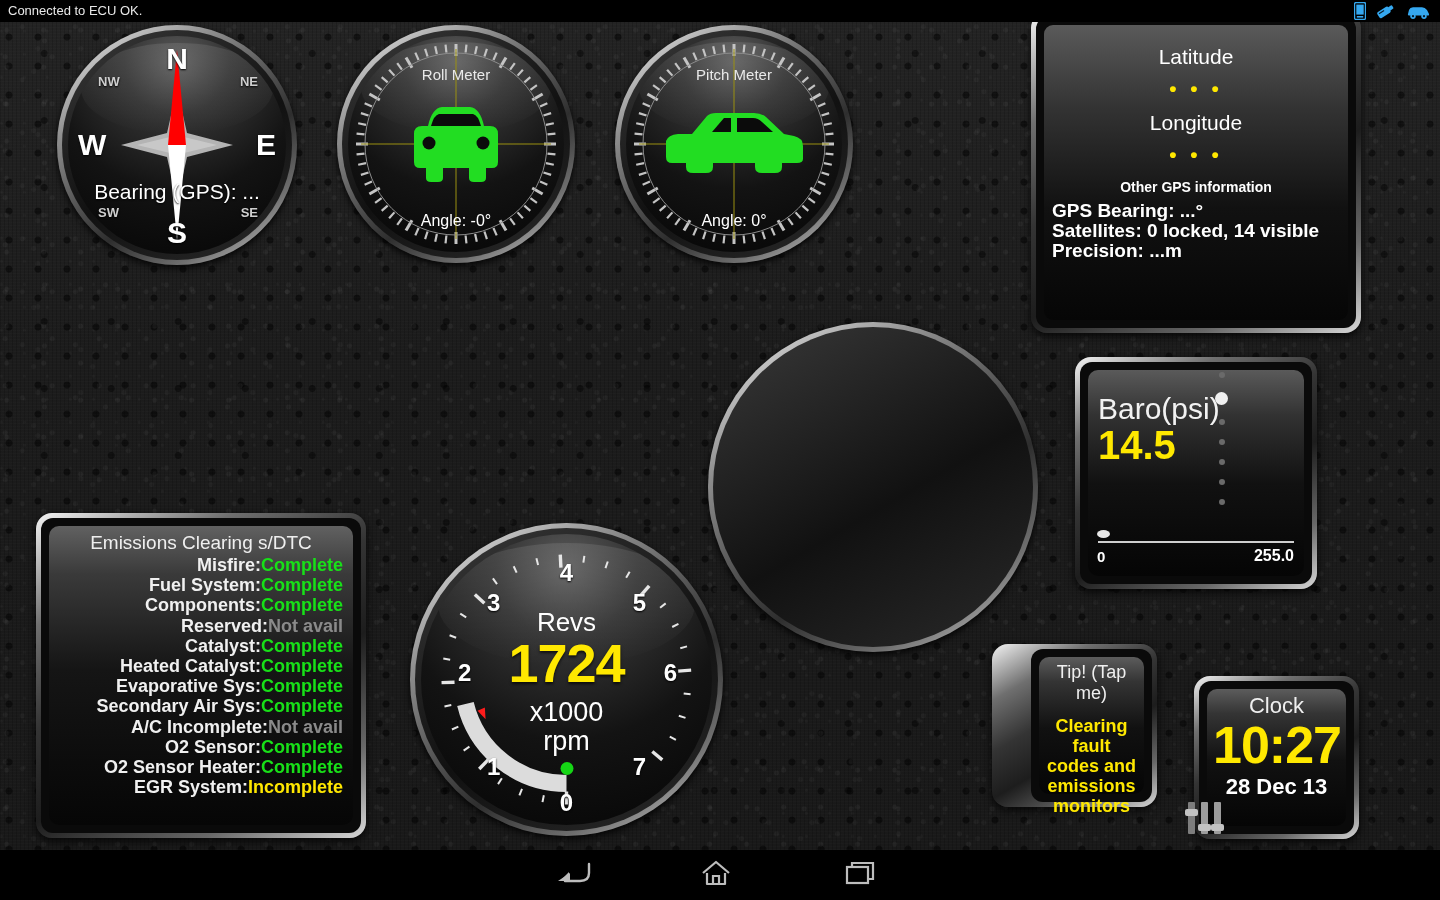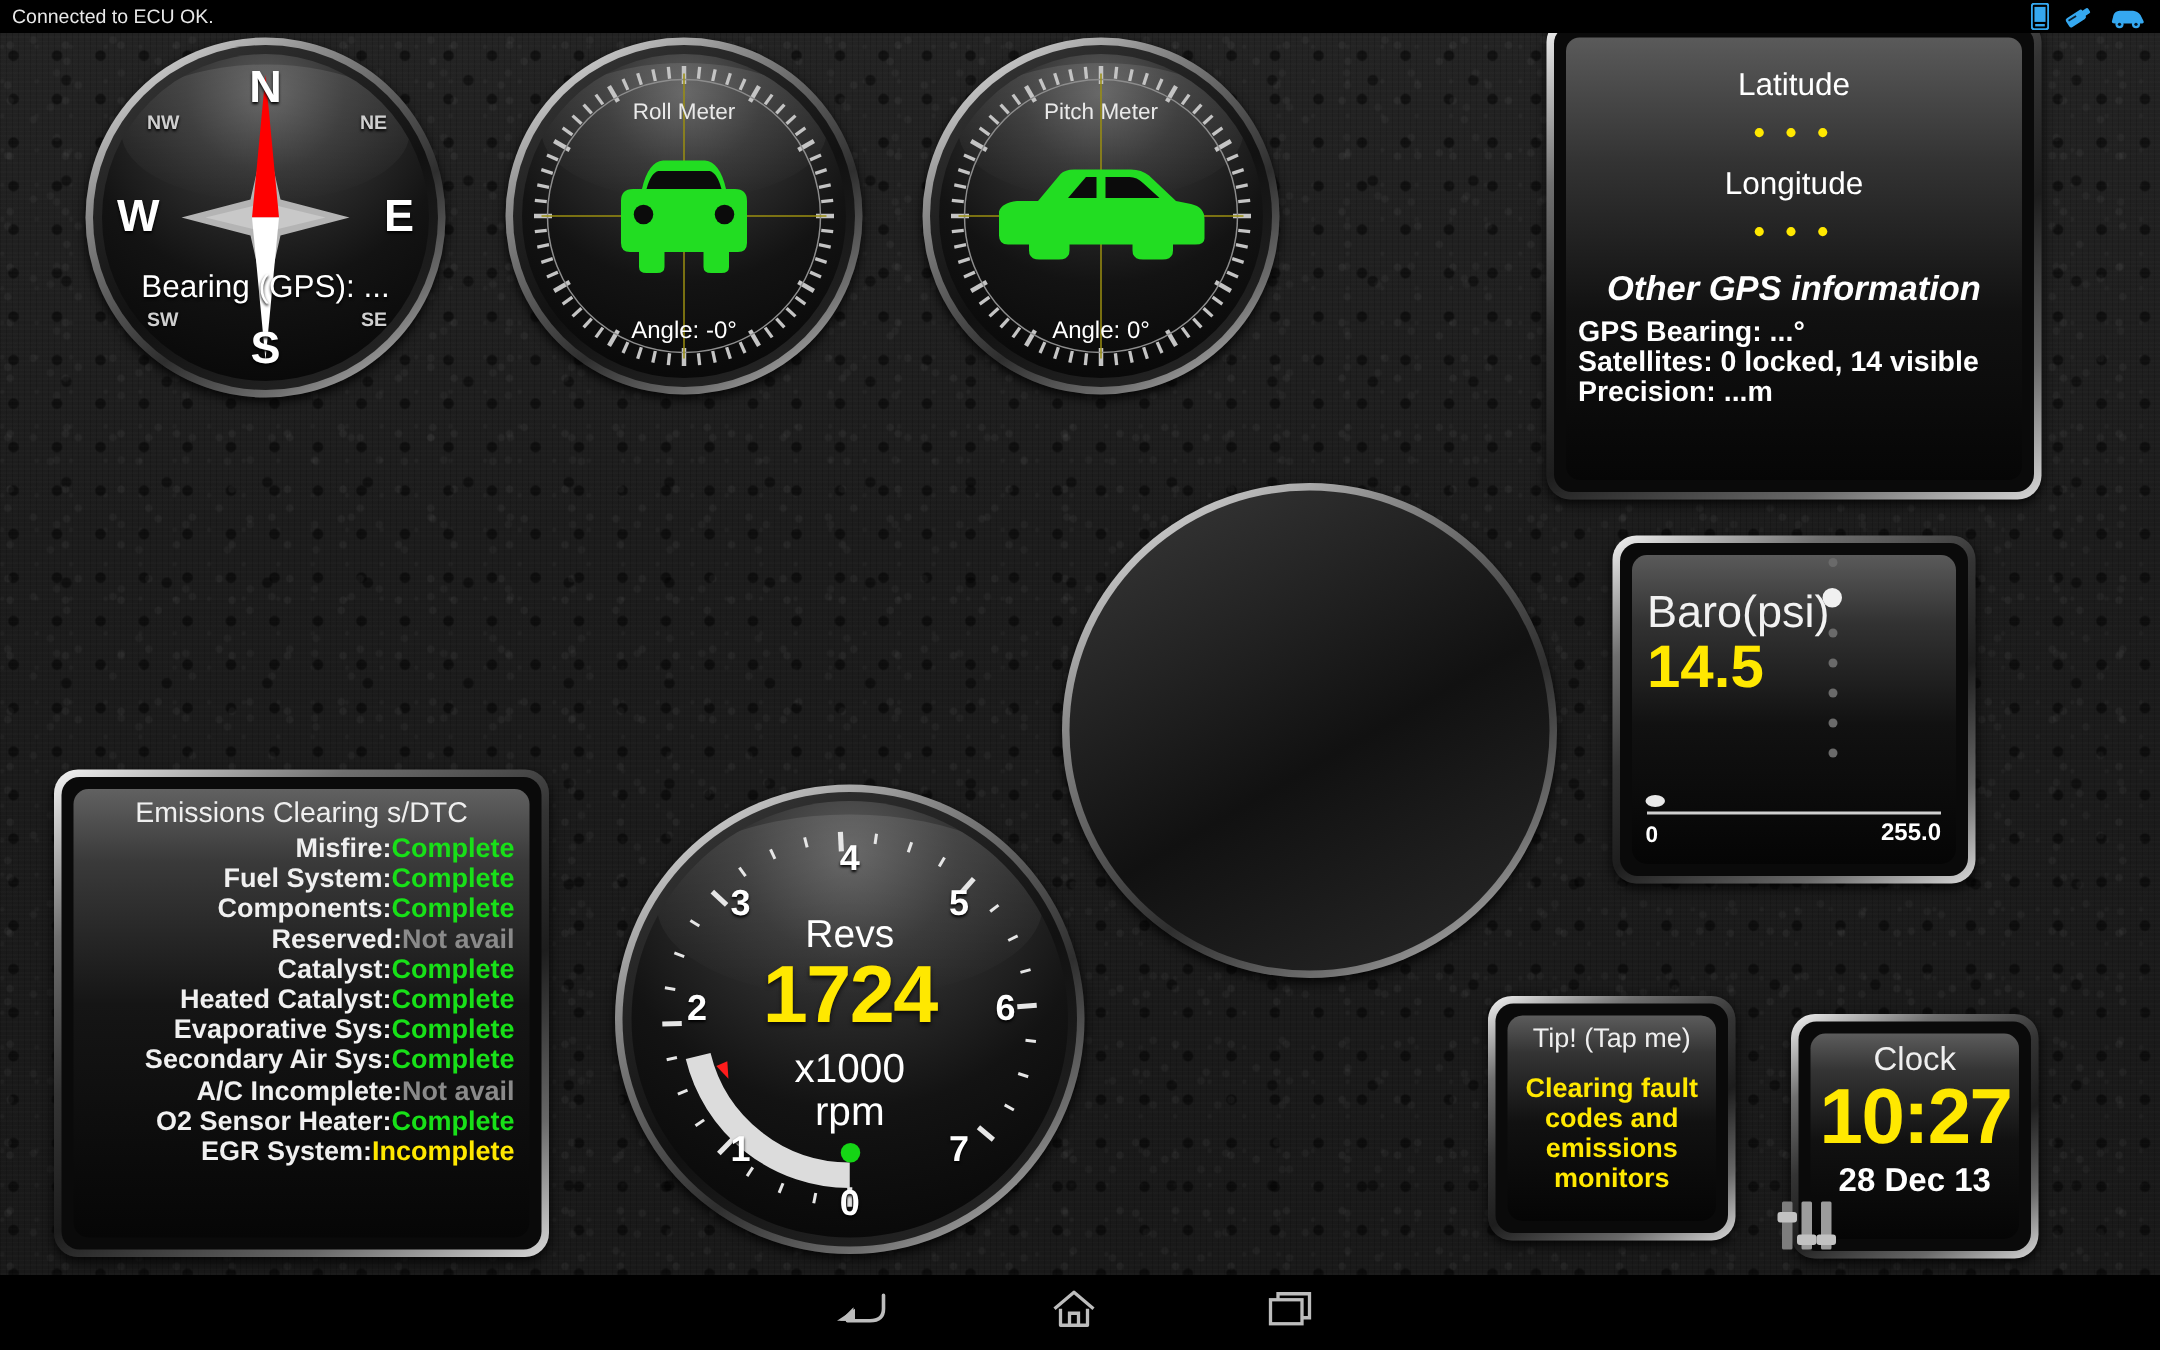--- a/index.html
+++ b/index.html
@@ -161,21 +161,21 @@
 
   
   #gps-panel { left:1031px; top:12px; width:330px; height:321px; }
   #gps-body { border-radius:9px; height:100%;
               background:linear-gradient(180deg,#5a5a5a 0%,#333 28%,#111 62%,#060606 100%);
               padding:10px 8px 8px; }
   .gps-title { text-align:center; color:#efefef; font-size:21px; }
   .gps-sub   { text-align:center; color:#ffffff; font-size:21px; margin-top:10px; }
   .gps-dots  { text-align:center; color:#ffe800; font-size:21px; font-weight:bold;
                letter-spacing:4px; margin-top:8px; }
-  .gps-other { text-align:center; color:#ffffff; font-size:23px; font-weight:bold; margin-top:12px;font-style:italic; }
+  .gps-other { text-align:center; color:#ffffff; font-size:14px; font-weight:bold; margin-top:12px; }
   .gps-line  { color:#ffffff; font-size:19px; font-weight:bold; line-height:1.05; }
 
   
   #baro-panel { left:1075px; top:357px; width:242px; height:232px; }
   #baro-body { border-radius:10px; height:100%; position:relative;
                background:linear-gradient(180deg,#5a5a5a 0%,#323232 22%,#111 55%,#050505 100%);
                padding:24px 10px; }
   #baro-name { color:#f2f2f2; font-size:30px; line-height:1; }
   #baro-val  { color:#ffe800; font-size:40px; font-weight:bold; line-height:1.05; }
   #baro-track{ position:absolute; left:10px; right:10px; bottom:33px; height:2px; background:#cfcfcf; }
@@ -190,21 +190,21 @@
                background:linear-gradient(180deg,#616161 0%,#3a3a3a 16%,#151515 48%,#060606 100%);
                padding:6px 10px 4px; }
   #emis-title { text-align:center; color:#efefef; font-size:19px; margin-bottom:1px; }
   .emis-row { text-align:right; font-size:18px; line-height:20.2px; white-space:nowrap; }
   .emis-lbl { color:#f0f0f0; font-weight:bold; }
   .emis-ok  { color:#18e018; font-weight:bold; }
   .emis-na  { color:#8a8a8a; font-weight:bold; }
   .emis-inc { color:#ffe800; font-weight:bold; }
 
   
-  #tip-panel { left:992px; top:664px; width:165px; height:163px; }
+  #tip-panel { left:992px; top:644px; width:165px; height:163px;padding-left:39px; }
   #tip-body  { border-radius:10px; height:100%;
                background:linear-gradient(180deg,#5c5c5c 0%,#343434 18%,#111 52%,#050505 100%);
                padding:5px 6px; }
   #tip-title { text-align:center; color:#efefef; font-size:18px; }
   #tip-text  { text-align:center; color:#ffe800; font-size:18px; font-weight:bold;
                line-height:20px; margin-top:12px; }
 
   
   #clock-panel { left:1194px; top:676px; width:165px; height:163px; }
   #clock-body  { border-radius:10px; height:100%;
@@ -492,20 +492,21 @@
         <div id="emis-rows">
             <div class="emis-row"><span class="emis-lbl">Misfire:</span><span class="emis-ok">Complete</span></div>
             <div class="emis-row"><span class="emis-lbl">Fuel System:</span><span class="emis-ok">Complete</span></div>
             <div class="emis-row"><span class="emis-lbl">Components:</span><span class="emis-ok">Complete</span></div>
             <div class="emis-row"><span class="emis-lbl">Reserved:</span><span class="emis-na">Not avail</span></div>
             <div class="emis-row"><span class="emis-lbl">Catalyst:</span><span class="emis-ok">Complete</span></div>
             <div class="emis-row"><span class="emis-lbl">Heated Catalyst:</span><span class="emis-ok">Complete</span></div>
             <div class="emis-row"><span class="emis-lbl">Evaporative Sys:</span><span class="emis-ok">Complete</span></div>
             <div class="emis-row"><span class="emis-lbl">Secondary Air Sys:</span><span class="emis-ok">Complete</span></div>
             <div class="emis-row"><span class="emis-lbl">A/C Incomplete:</span><span class="emis-na">Not avail</span></div>
+            <div class="emis-row"><span class="emis-lbl">O2 Sensor:</span><span class="emis-ok">Complete</span></div>
             <div class="emis-row"><span class="emis-lbl">O2 Sensor Heater:</span><span class="emis-ok">Complete</span></div>
             <div class="emis-row"><span class="emis-lbl">EGR System:</span><span class="emis-inc">Incomplete</span></div>
           </div>
       </div>
     </div>
   </div>
 
   <div class="gauge" id="tach">
     <div class="bezel"></div>
     <div class="rim"></div>

